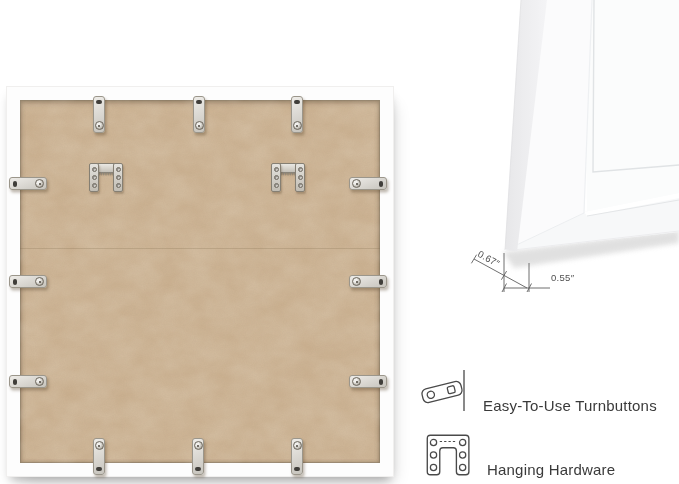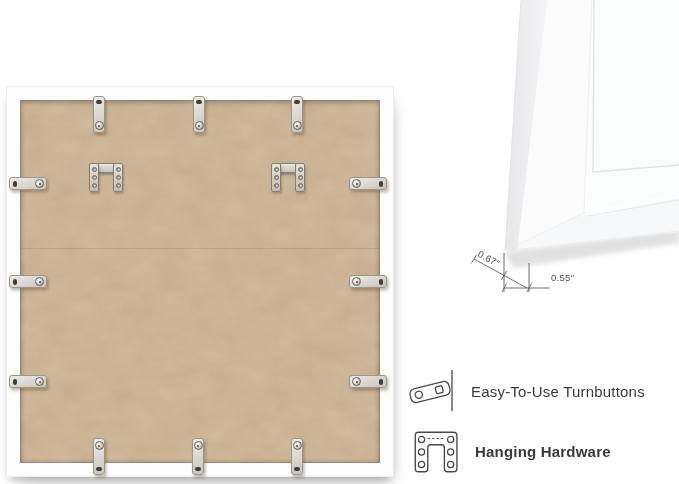--- a/index.html
+++ b/index.html
@@ -56,23 +56,23 @@
     border-radius:1px; box-sizing:border-box; box-shadow:1px 2px 2px rgba(80,60,35,.3); }
   .teeth { position:absolute; left:1px; right:1px; bottom:-4px; height:4px; background:#8a857a;
     clip-path:polygon(0 0,100% 0,93.75% 100%,87.5% 0,81.25% 100%,75% 0,68.75% 100%,62.5% 0,
       56.25% 100%,50% 0,43.75% 100%,37.5% 0,31.25% 100%,25% 0,18.75% 100%,12.5% 0,6.25% 100%); }
 
   
   .corner-photo { position:absolute; left:430px; top:0; }
   .dim-text { font-family:"Liberation Sans", sans-serif; font-size:9.5px; fill:#4f4f4f; letter-spacing:.3px; }
 
   
-  .feature-row { position:absolute; left:408px; display:flex; align-items:center; gap:15px; }
+  .feature-row { position:absolute; left:420px; display:flex; align-items:flex-end; gap:15px; }
   .feature-row.row1 { top:368px; height:46px; }
-  .feature-row.row2 { top:424px; height:54px;font-weight:bold; }
+  .feature-row.row2 { top:424px; height:54px; }
   .feature-label { font-size:15px; color:#3a3a3a; letter-spacing:.2px; white-space:nowrap; }
 </style>
 </head>
 <body>
 
 <div class="stage">
 
   <div class="back-frame">
     <div class="mdf">
       <svg class="grain" preserveAspectRatio="none">

